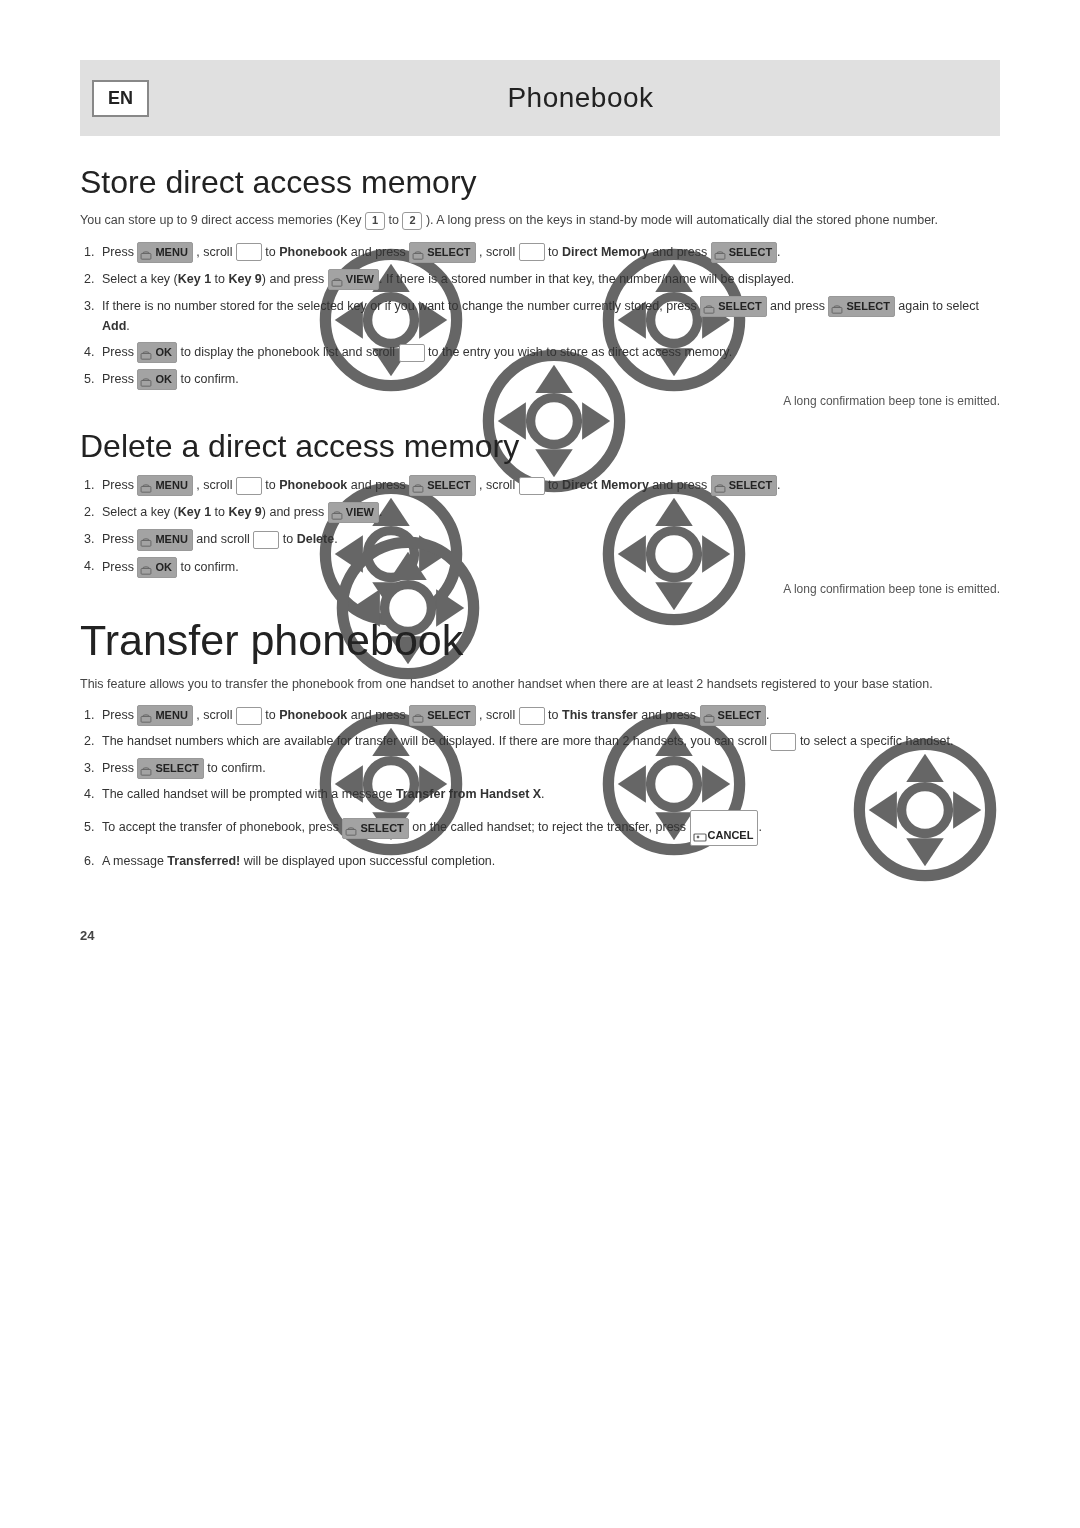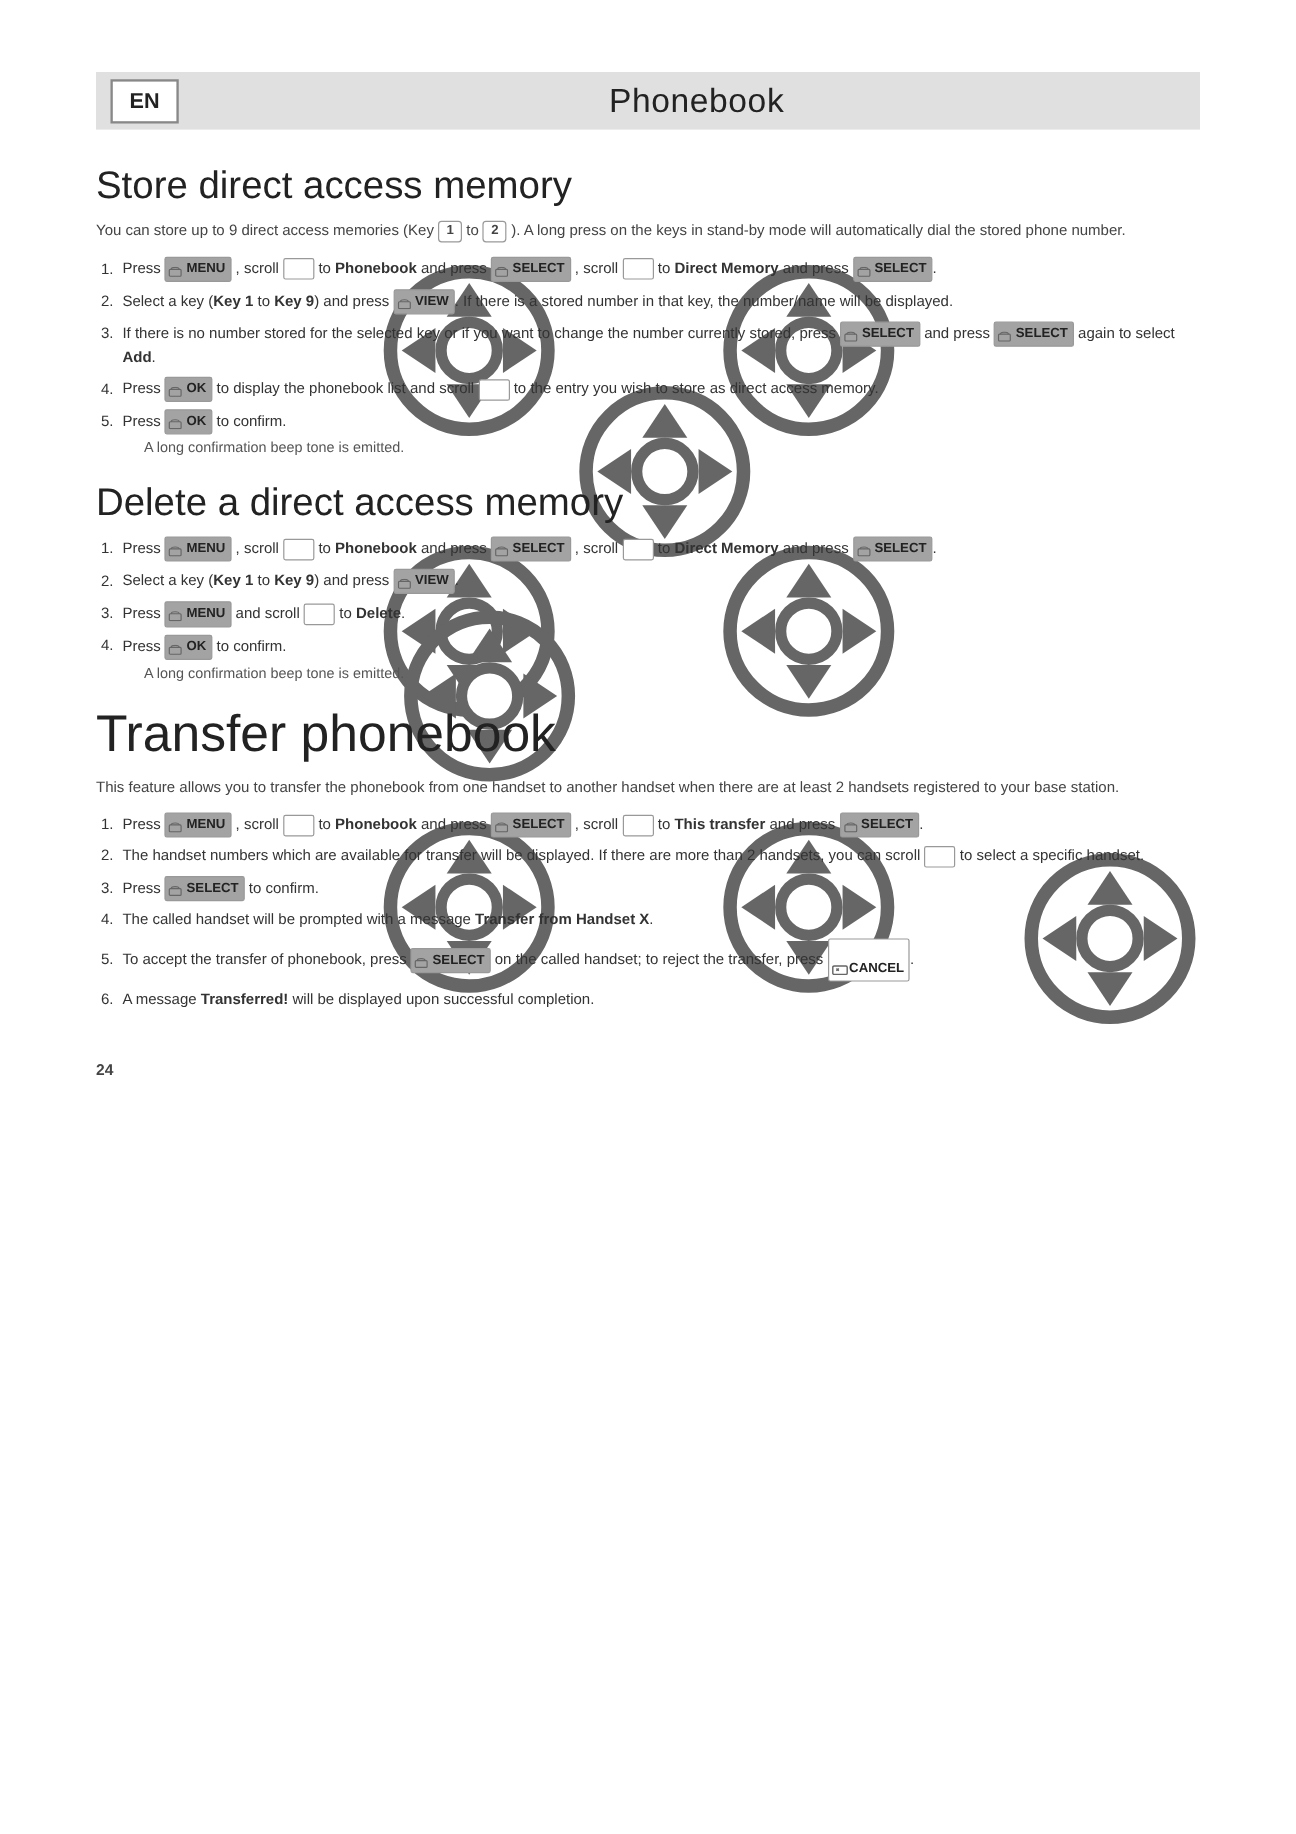--- a/index.html
+++ b/index.html
@@ -12,21 +12,21 @@
       width: 1080px;
       min-height: 1528px;
       padding: 60px 80px 80px 80px;
     }
 
     .header-bar {
       display: flex;
       align-items: center;
       background: #e0e0e0;
       margin-bottom: 28px;
-      height: 48px;
+      height: 76px;
     }
 
     .en-badge {
       background: #fff;
       border: 2px solid #888;
       font-size: 18px;
       font-weight: bold;
       color: #222;
       padding: 6px 14px;
       margin: 8px 12px;
@@ -78,20 +78,21 @@
       padding-left: 4px;
     }
 
     .sub-text {
       font-size: 12px;
       color: #555;
       margin-left: 0;
       margin-top: 2px;
       padding-left: 18px;
       line-height: 1.5;
+      text-align: right;
     }
 
     
     .softkey {
       display: inline-flex;
       align-items: center;
       border: 1.5px solid #999;
       border-radius: 2px;
       padding: 1px 4px 1px 2px;
       font-size: 11px;
@@ -159,21 +160,21 @@
       height: 9px;
       margin-right: 3px;
     }
 
     .section-divider {
       margin-top: 10px;
       margin-bottom: 4px;
     }
 
     .page-number {
-      margin-top: 40px;
+      margin-top: 56px;
       font-size: 13px;
       color: #444;
       font-weight: bold;
     }
 
     .key-badge {
       display: inline-flex;
       align-items: center;
       justify-content: center;
       border: 1.5px solid #999;

